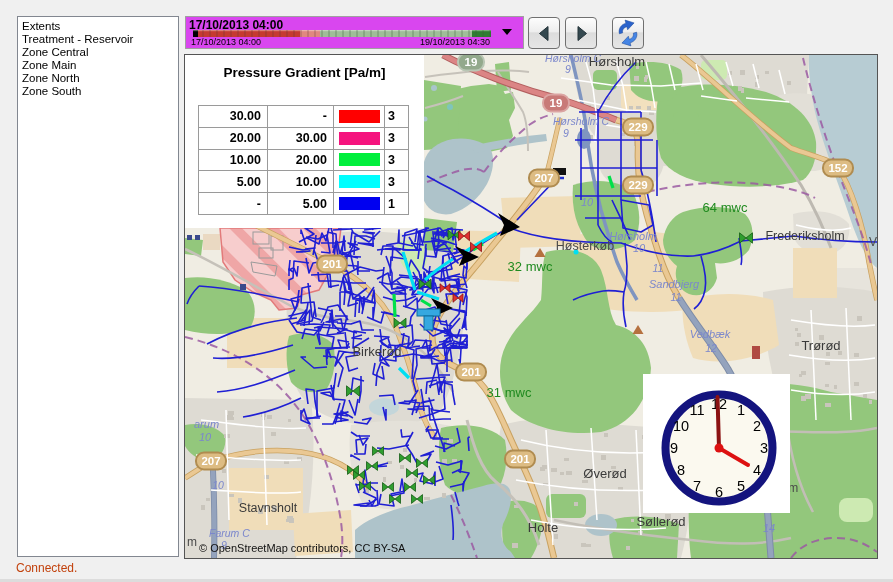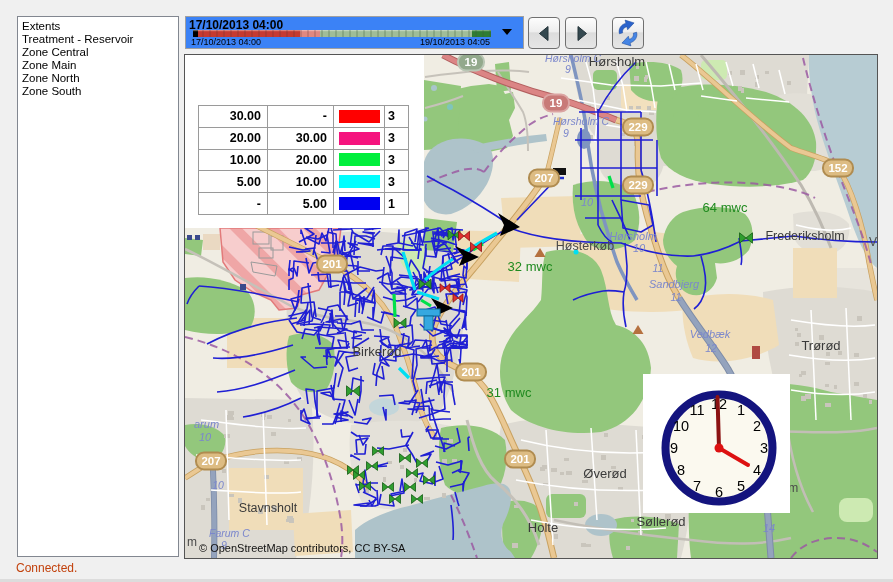--- a/index.html
+++ b/index.html
@@ -1,18 +1,18 @@
 <!DOCTYPE html>
 <html><head>
 <meta charset="utf-8">
 <style>
 html,body{margin:0;padding:0;}
 body{width:893px;height:582px;background:#f0f0f0;font-family:"Liberation Sans",sans-serif;position:relative;overflow:hidden;}
 #listbox{position:absolute;left:17px;top:16px;width:162px;height:541px;background:#fff;border:1px solid #828790;box-sizing:border-box;font-size:11.5px;color:#000;padding:3px 0 0 4px;line-height:13px;}
-#timectl{position:absolute;left:185px;top:16px;width:339px;height:33px;background:#3b82f6;border:1px solid #a0a0a0;box-sizing:border-box;}
+#timectl{position:absolute;left:185px;top:16px;width:339px;height:33px;background:#d946ef;border:1px solid #a0a0a0;box-sizing:border-box;}
 #timectl .bold{position:absolute;left:3px;top:1px;font-size:12px;font-weight:bold;color:#000;}
 #timectl .small1{position:absolute;left:5px;top:20px;font-size:9px;color:#000;}
 #timectl .small2{position:absolute;right:33px;top:20px;font-size:9px;color:#000;}
 #timectl .arrow{position:absolute;right:11px;top:12px;width:0;height:0;border-left:5px solid transparent;border-right:5px solid transparent;border-top:6px solid #000;}
 .navbtn{position:absolute;top:17px;width:32px;height:32px;background:linear-gradient(#fdfdfd,#eee 45%,#dcdcdc 50%,#e6e6e6);border:1px solid #707070;border-radius:4px;box-sizing:border-box;}
 #status{position:absolute;left:16px;top:561px;font-size:12px;color:#c2410c;}
 #mappanel{position:absolute;left:184px;top:54px;width:692px;height:503px;border:1px solid #545454;box-sizing:content-box;background:#fca5a5;}
 #legend{position:absolute;left:0px;top:0px;width:239px;height:173px;background:#fff;}
 #legend .title{position:absolute;left:0;top:10px;width:100%;text-align:center;font-size:13.5px;font-weight:bold;color:#000;}
 #legend table{position:absolute;left:13px;top:50px;border-collapse:collapse;}
@@ -81,21 +81,21 @@
         <line x1="255" y1="0" x2="255" y2="7"></line>
         <line x1="262" y1="0" x2="262" y2="7"></line>
         <line x1="269" y1="0" x2="269" y2="7"></line>
         <line x1="276" y1="0" x2="276" y2="7"></line>
         <line x1="283" y1="0" x2="283" y2="7"></line>
         <line x1="290" y1="0" x2="290" y2="7"></line>
         <line x1="297" y1="0" x2="297" y2="7"></line>
       </g>
   </svg>
   <div class="small1">17/10/2013 04:00</div>
-  <div class="small2">19/10/2013 04:05</div>
+  <div class="small2">19/10/2013 04:30</div>
   <div class="arrow"></div>
 </div>
 
 <div class="navbtn" style="left:528px;">
   <svg width="30" height="30">
       <polygon points="19,8.5 19,22.5 10.5,15.5" fill="#34484f" stroke="#233238" stroke-width="1"></polygon>
     </svg>
 </div>
 <div class="navbtn" style="left:565px;">
   <svg width="30" height="30">
@@ -711,20 +711,21 @@
 <text x="220" y="549" font-size="10.5" fill="#7b87cc" text-anchor="start" font-family="Liberation Sans,sans-serif" font-style="italic" font-weight="normal">9</text>
 <text x="217" y="489" font-size="10.5" fill="#7b87cc" text-anchor="middle" font-family="Liberation Sans,sans-serif" font-style="italic" font-weight="normal">10</text>
 <text x="186" y="546" font-size="12" fill="#4a4a4a" text-anchor="start" font-family="Liberation Sans,sans-serif" font-style="" font-weight="normal">m</text>
 <text x="768" y="532" font-size="11" fill="#7b87cc" text-anchor="middle" font-family="Liberation Sans,sans-serif" font-style="italic" font-weight="normal">14</text>
 <text x="724" y="212" font-size="13" fill="#1f8a1f" text-anchor="middle" font-family="Liberation Sans,sans-serif" font-style="" font-weight="normal">64 mwc</text>
 <text x="529" y="271" font-size="13" fill="#1f8a1f" text-anchor="middle" font-family="Liberation Sans,sans-serif" font-style="" font-weight="normal">32 mwc</text>
 <text x="508" y="397" font-size="13" fill="#1f8a1f" text-anchor="middle" font-family="Liberation Sans,sans-serif" font-style="" font-weight="normal">31 mwc</text>
 </svg>
 
 <div id="legend">
+  <div class="title">Pressure Gradient [Pa/m]</div>
   <table>
     <tbody>
           <tr>
             <td class="n1">30.00</td>
             <td class="n2">-</td>
             <td class="sw">
               <div class="swb" style="background:#ff0000"></div>
             </td>
             <td class="ct">3</td>
           </tr>

